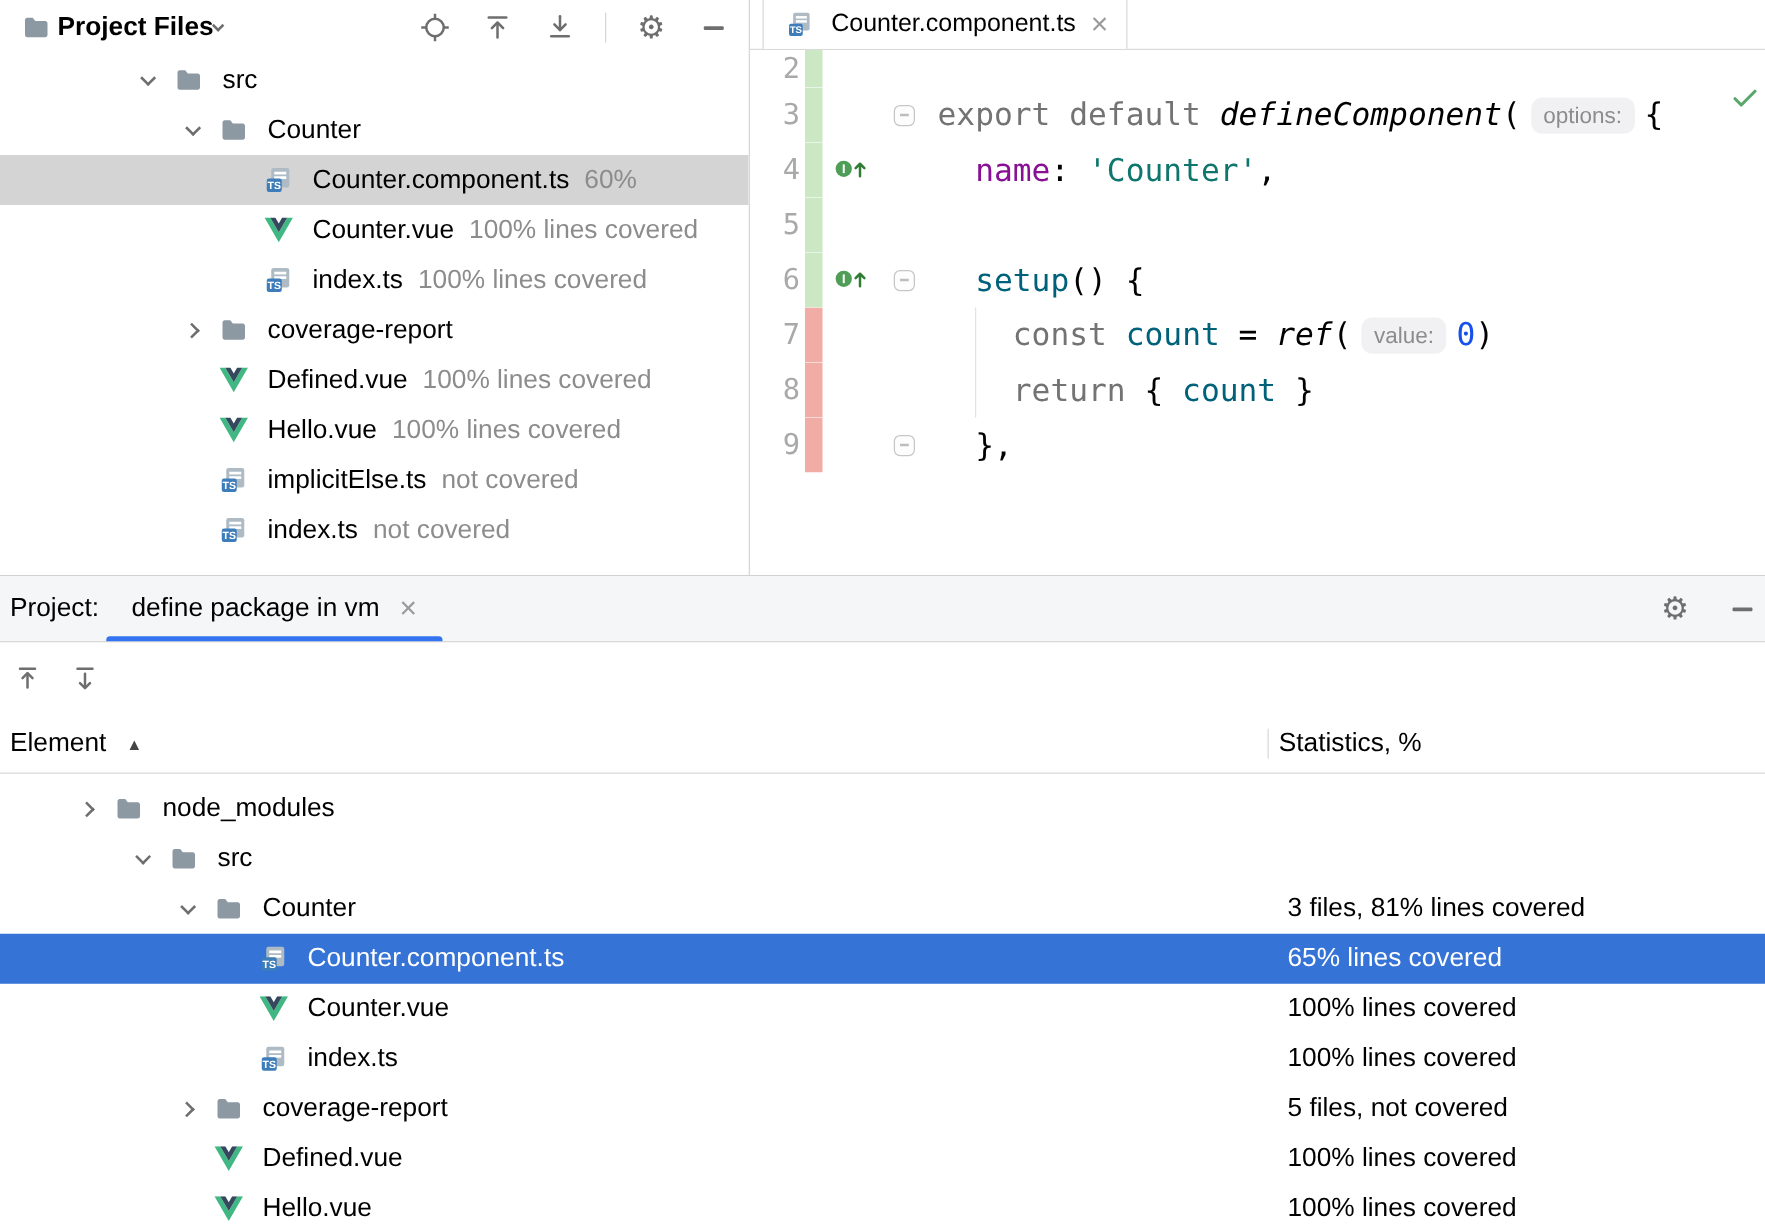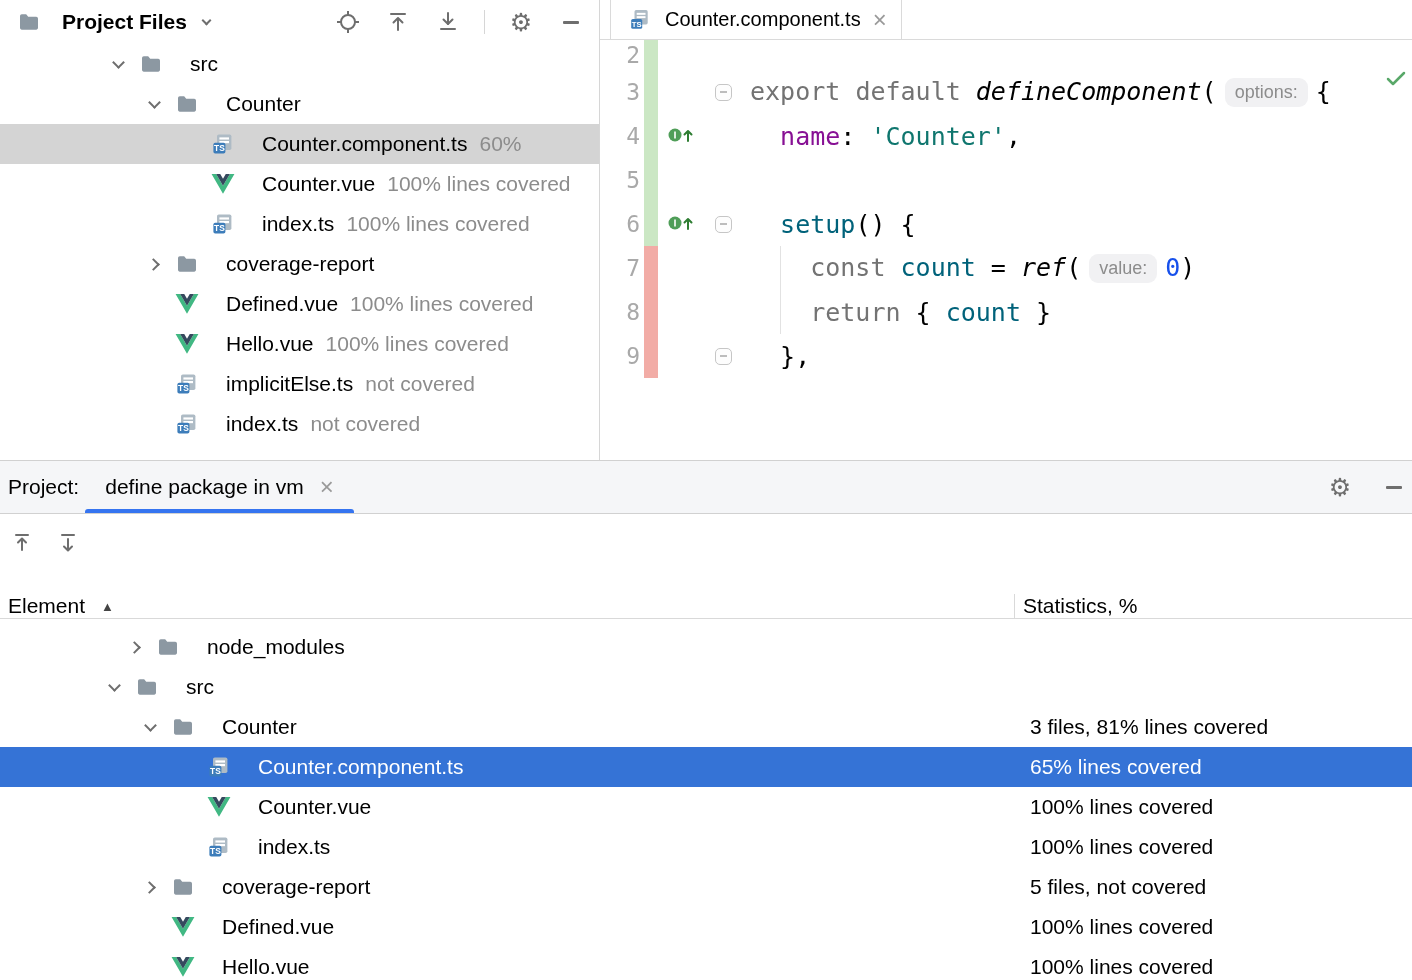--- a/index.html
+++ b/index.html
@@ -3,37 +3,37 @@
 <meta charset="utf-8">
 <style>
   *{box-sizing:border-box;margin:0;padding:0}
   html,body{width:1412px;height:980px;overflow:hidden}
   body{font-family:"Liberation Sans",sans-serif;font-size:21px;color:#000;background:#fff}
   .app{width:1412px;height:980px;display:flex;flex-direction:column}
   .top{flex:0 0 460px;display:flex;overflow:hidden}
 
   
   .project-pane{flex:0 0 600px;width:600px;border-right:1px solid #D6D6D6;display:flex;flex-direction:column;overflow:hidden}
-  .pp-header{flex:0 0 44px;display:flex;align-items:center;padding:0 14px;gap:16px}
+  .pp-header{flex:0 0 44px;display:flex;align-items:center;padding:0 14px;gap:0}
   .pp-title{font-weight:600;margin-left:2px}
   .pp-icons{margin-left:auto;display:flex;align-items:center;gap:22px}
   .tbtn{display:flex;align-items:center;justify-content:center;width:28px;height:28px;cursor:default}
   .vdiv{width:1px;height:24px;background:#D6D6D6}
   .gear{font-size:25px;color:#6E6E6E;line-height:1}
   .minbar{width:16px;height:3px;background:#6E6E6E;border-radius:1px;display:inline-block}
   .tree{flex:1;overflow:hidden}
   .trow{display:flex;align-items:center;height:40px;white-space:nowrap;overflow:hidden}
   .sel-gray{background:#D4D4D4}
   .chev-slot{flex:0 0 36px;display:flex;justify-content:center;align-items:center}
   .chev{width:9px;height:9px;border-right:2px solid #6E6E6E;border-bottom:2px solid #6E6E6E;display:inline-block}
   .chev.down{transform:rotate(45deg);margin-top:-4px}
   .chev.right{transform:rotate(-45deg);margin-left:-2px}
   .chev.small{width:7px;height:7px}
   .ficon{flex:0 0 30px;display:flex;justify-content:center;align-items:center}
-  .fname{margin-left:24px}
+  .fname{margin-left:12px}
   .fnote{margin-left:12px;color:#8C8C8C}
 
   
   .editor-pane{flex:1;display:flex;flex-direction:column;position:relative;background:#fff;overflow:hidden}
   .tab-bar{flex:0 0 40px;display:flex;align-items:stretch;border-bottom:1px solid #DADADA;padding-left:10px;background:#fff}
   .tab{display:flex;align-items:center;gap:10px;padding:0 14px;border-left:1px solid #DADADA;border-right:1px solid #DADADA;background:#fff;font-size:20px}
   .tab-close{color:#9A9A9A;font-size:24px;line-height:1;margin-left:2px}
   .editor-body{flex:1;position:relative;font-family:"DejaVu Sans Mono","Liberation Mono",monospace;font-size:25px;overflow:hidden}
   .eline{display:flex;align-items:center;height:44px;overflow:hidden}
   .lnum{flex:0 0 44px;text-align:right;color:#A9A9A9;font-size:23px;padding-right:4px}
@@ -50,21 +50,21 @@
   .guide{position:absolute;left:180px;top:206px;width:1px;height:88px;background:#E2E2E2}
   .inspect-check{position:absolute;top:24px;right:6px}
 
   
   .bottom{flex:1;border-top:1px solid #D1D1D1;display:flex;flex-direction:column;overflow:hidden;background:#fff}
   .cov-header{flex:0 0 52px;display:flex;align-items:center;border-bottom:1px solid #D1D1D1;padding-left:8px;background:#F5F6F8}
   .cov-tab{height:52px;display:flex;align-items:center;gap:14px;padding:0 20px;margin-left:6px;position:relative}
   .cov-tab::after{content:"";position:absolute;left:0;right:0;bottom:0;height:4px;background:#3574F0;border-radius:3px 3px 0 0}
   .cov-hdr-icons{margin-left:auto;display:flex;align-items:center;gap:26px;padding-right:4px}
   .cov-toolbar{flex:0 0 58px;display:flex;align-items:center;gap:18px;padding-left:8px;background:#fff}
-  .cov-thead{flex:0 0 47px;display:flex;align-items:flex-end;border-bottom:1px solid #D9D9D9;background:#fff}
+  .cov-thead{flex:0 0 47px;display:flex;align-items:center;border-bottom:1px solid #D9D9D9;background:#fff}
   .th-el{flex:0 0 1014px;display:flex;align-items:center;padding-left:8px}
   .sort-arrow{margin-left:16px;font-size:13px;color:#444}
   .th-stats{flex:1;border-left:1px solid #D9D9D9;display:flex;align-items:center;padding-left:8px}
   .cov-rows{flex:1;padding-top:8px;overflow:hidden}
   .crow{display:flex;height:40px;align-items:center}
   .c-left{flex:0 0 1022px;display:flex;align-items:center;overflow:hidden;white-space:nowrap}
   .c-stats{flex:1;white-space:nowrap;overflow:hidden;padding-left:8px}
   .sel-blue{background:#3573D6;color:#fff}
 </style>
 </head>
@@ -381,21 +381,21 @@
       <div class="th-el">
         <span>Element</span>
         <span class="sort-arrow">▲</span>
       </div>
       <div class="th-stats">
         <span>Statistics, %</span>
       </div>
     </div>
     <div class="cov-rows" id="coverage-rows">
         <div class="crow">
-          <div class="c-left" style="padding-left:117px">
+          <div class="c-left" style="padding-left:52px">
             <span class="chev-slot">
               <span class="chev right"></span>
             </span>
             <span class="ficon">
               <svg width="22" height="18" viewBox="0 0 16 14">
                 <path d="M1 2.5C1 1.7 1.6 1 2.4 1h3.4l1.6 2h6.2c.8 0 1.4.7 1.4 1.5v7c0 .8-.6 1.5-1.4 1.5H2.4C1.6 13 1 12.3 1 11.5z" fill="#8C98A2"></path>
               </svg>
             </span>
             <span class="fname">node_modules</span>
           </div>

